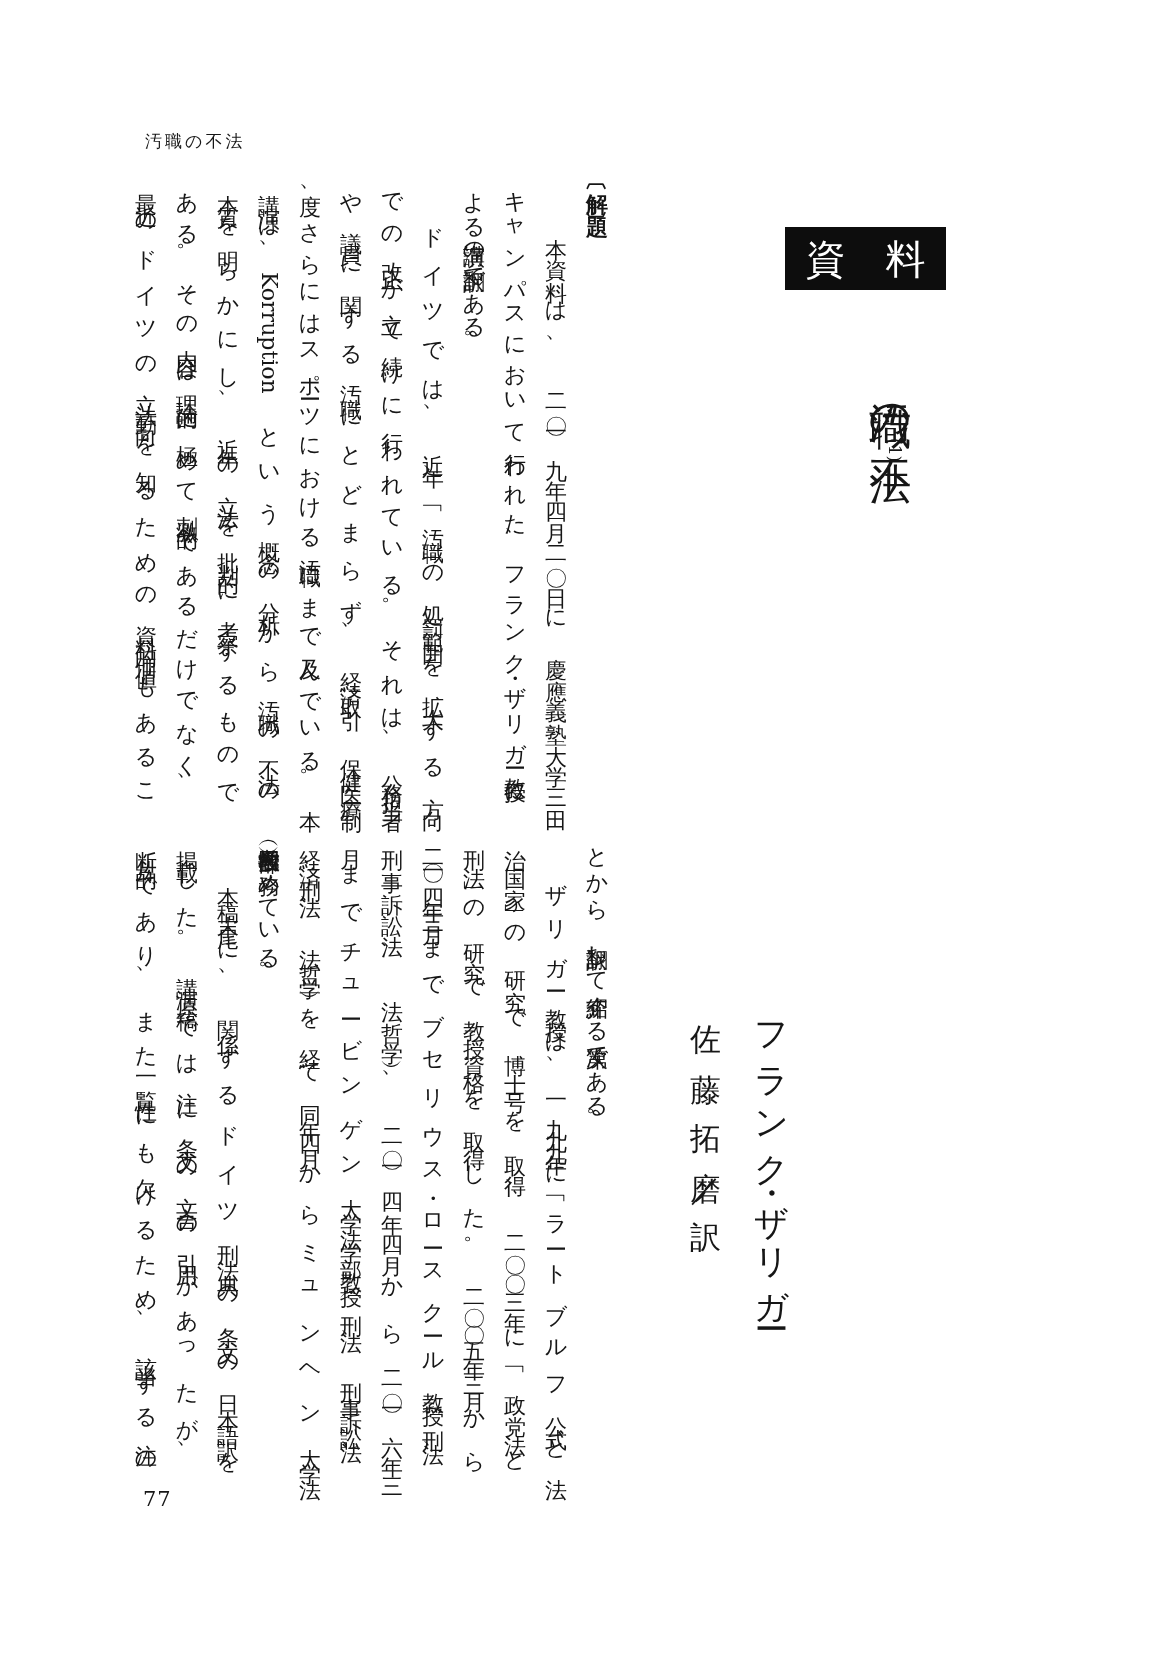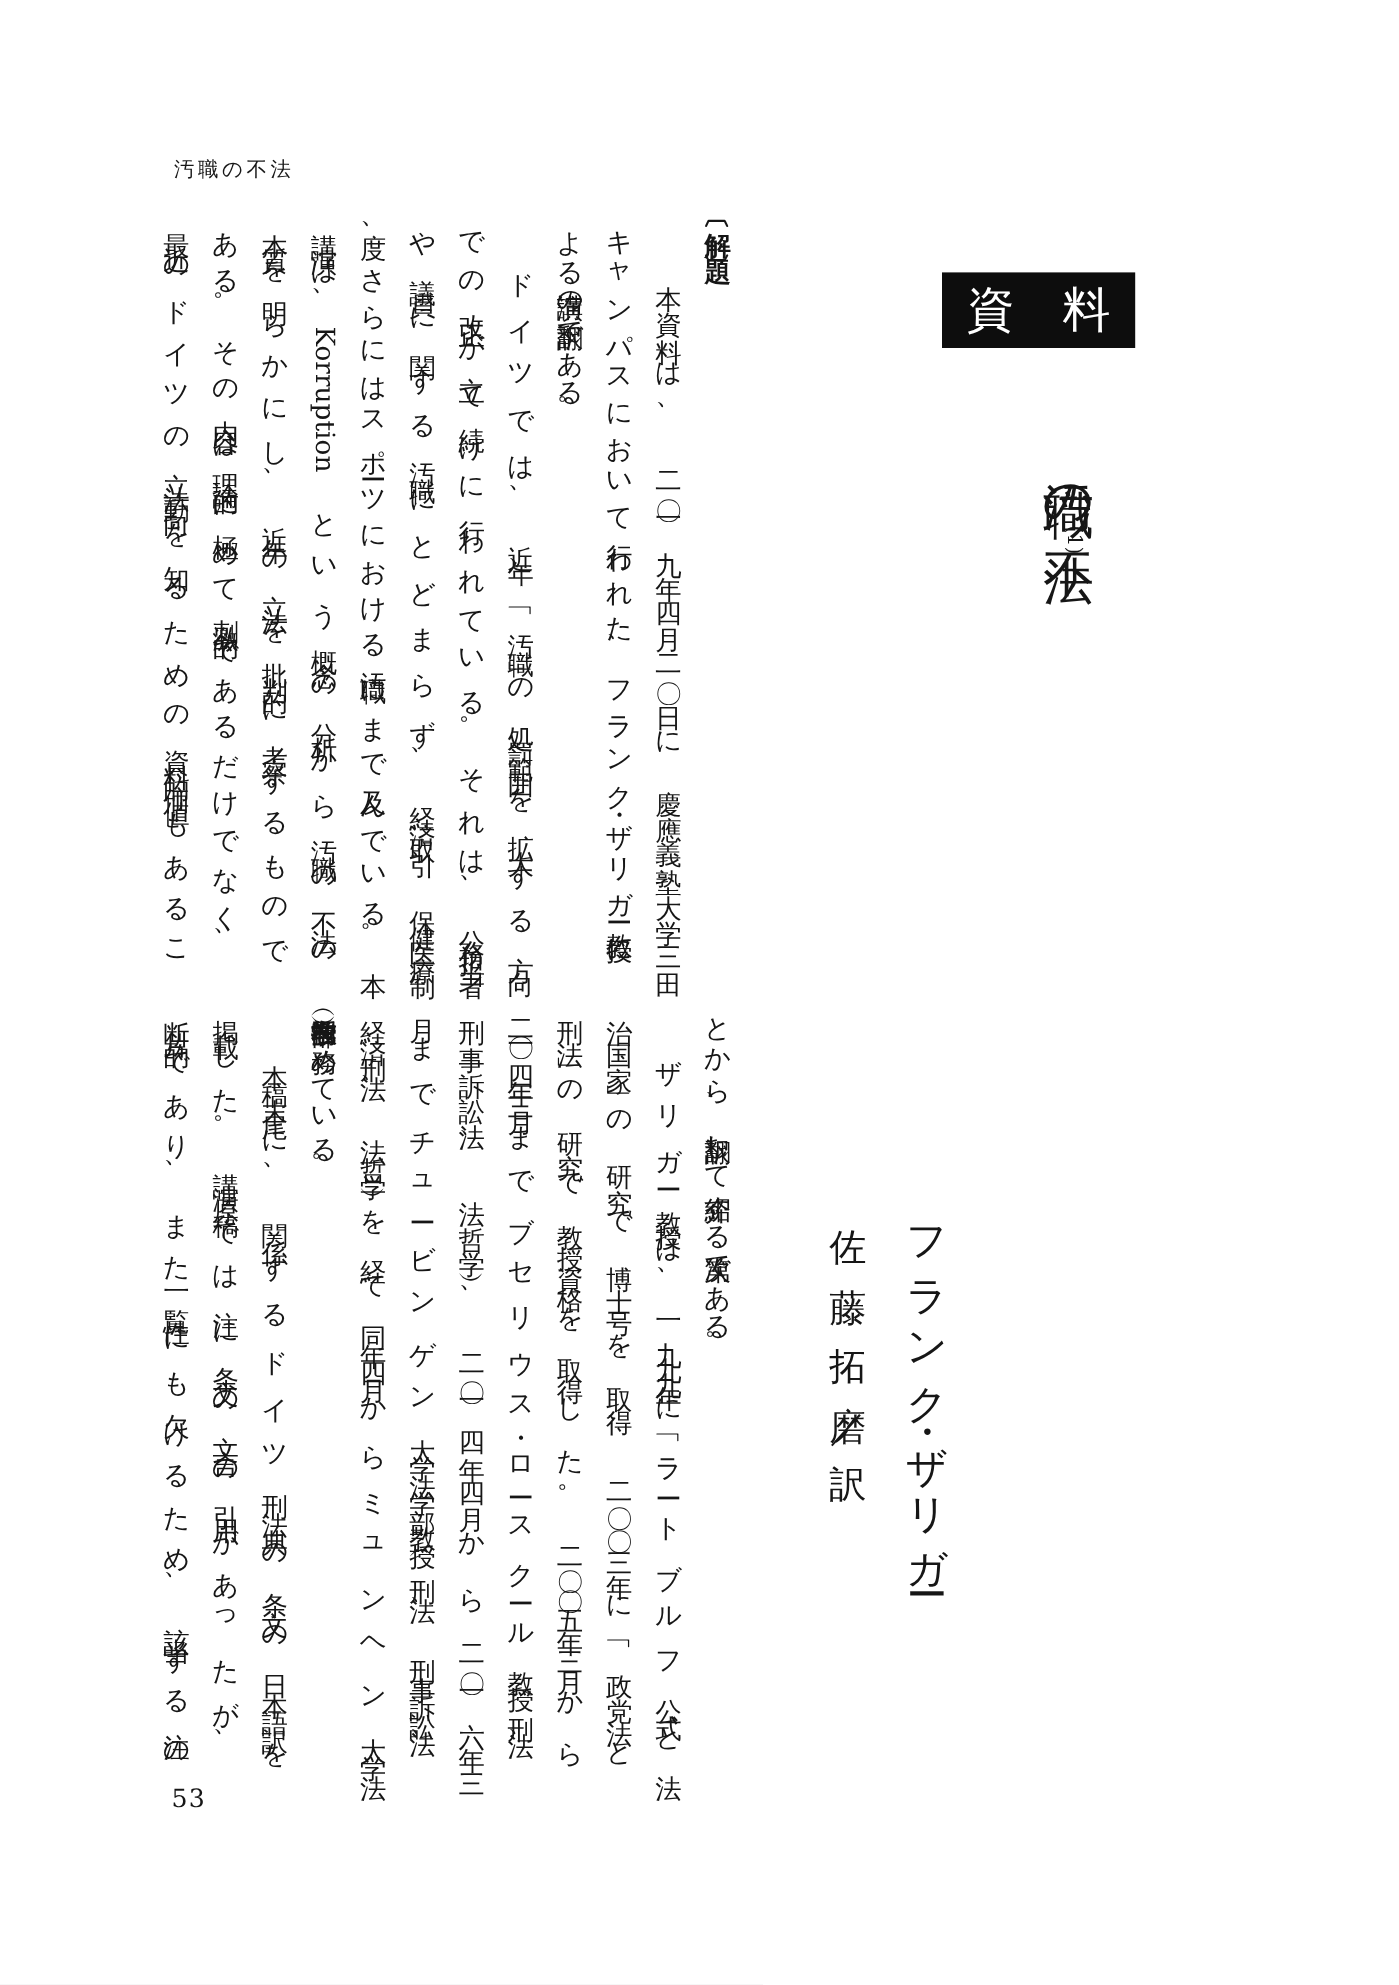--- a/index.html
+++ b/index.html
@@ -137,15 +137,15 @@
     <div class="vcol fill">二〇一四年三月までブセリウス・ロースクール教授（刑法、</div>
     <div class="vcol fill">刑事訴訟法、法哲学）、二〇一四年四月から二〇一六年三</div>
     <div class="vcol fill">月までチュービンゲン大学法学部教授（刑法、刑事訴訟法、</div>
     <div class="vcol fill">経済刑法、法哲学）を経て同年四月からミュンヘン大学法</div>
     <div class="vcol">学部教授（同右）を務めている。</div>
     <div class="vcol fill">　本稿末尾に、関係するドイツ刑法典の条文の日本語訳を</div>
     <div class="vcol fill">掲載した。講演原稿では注に条文の文言の引用があったが、</div>
     <div class="vcol fill">断片的であり、また一覧性にも欠けるため、該当する注の</div>
   </div>
 
-  <div class="page-number">53</div>
+  <div class="page-number">77</div>
 
 </div>
 
 </body></html>

